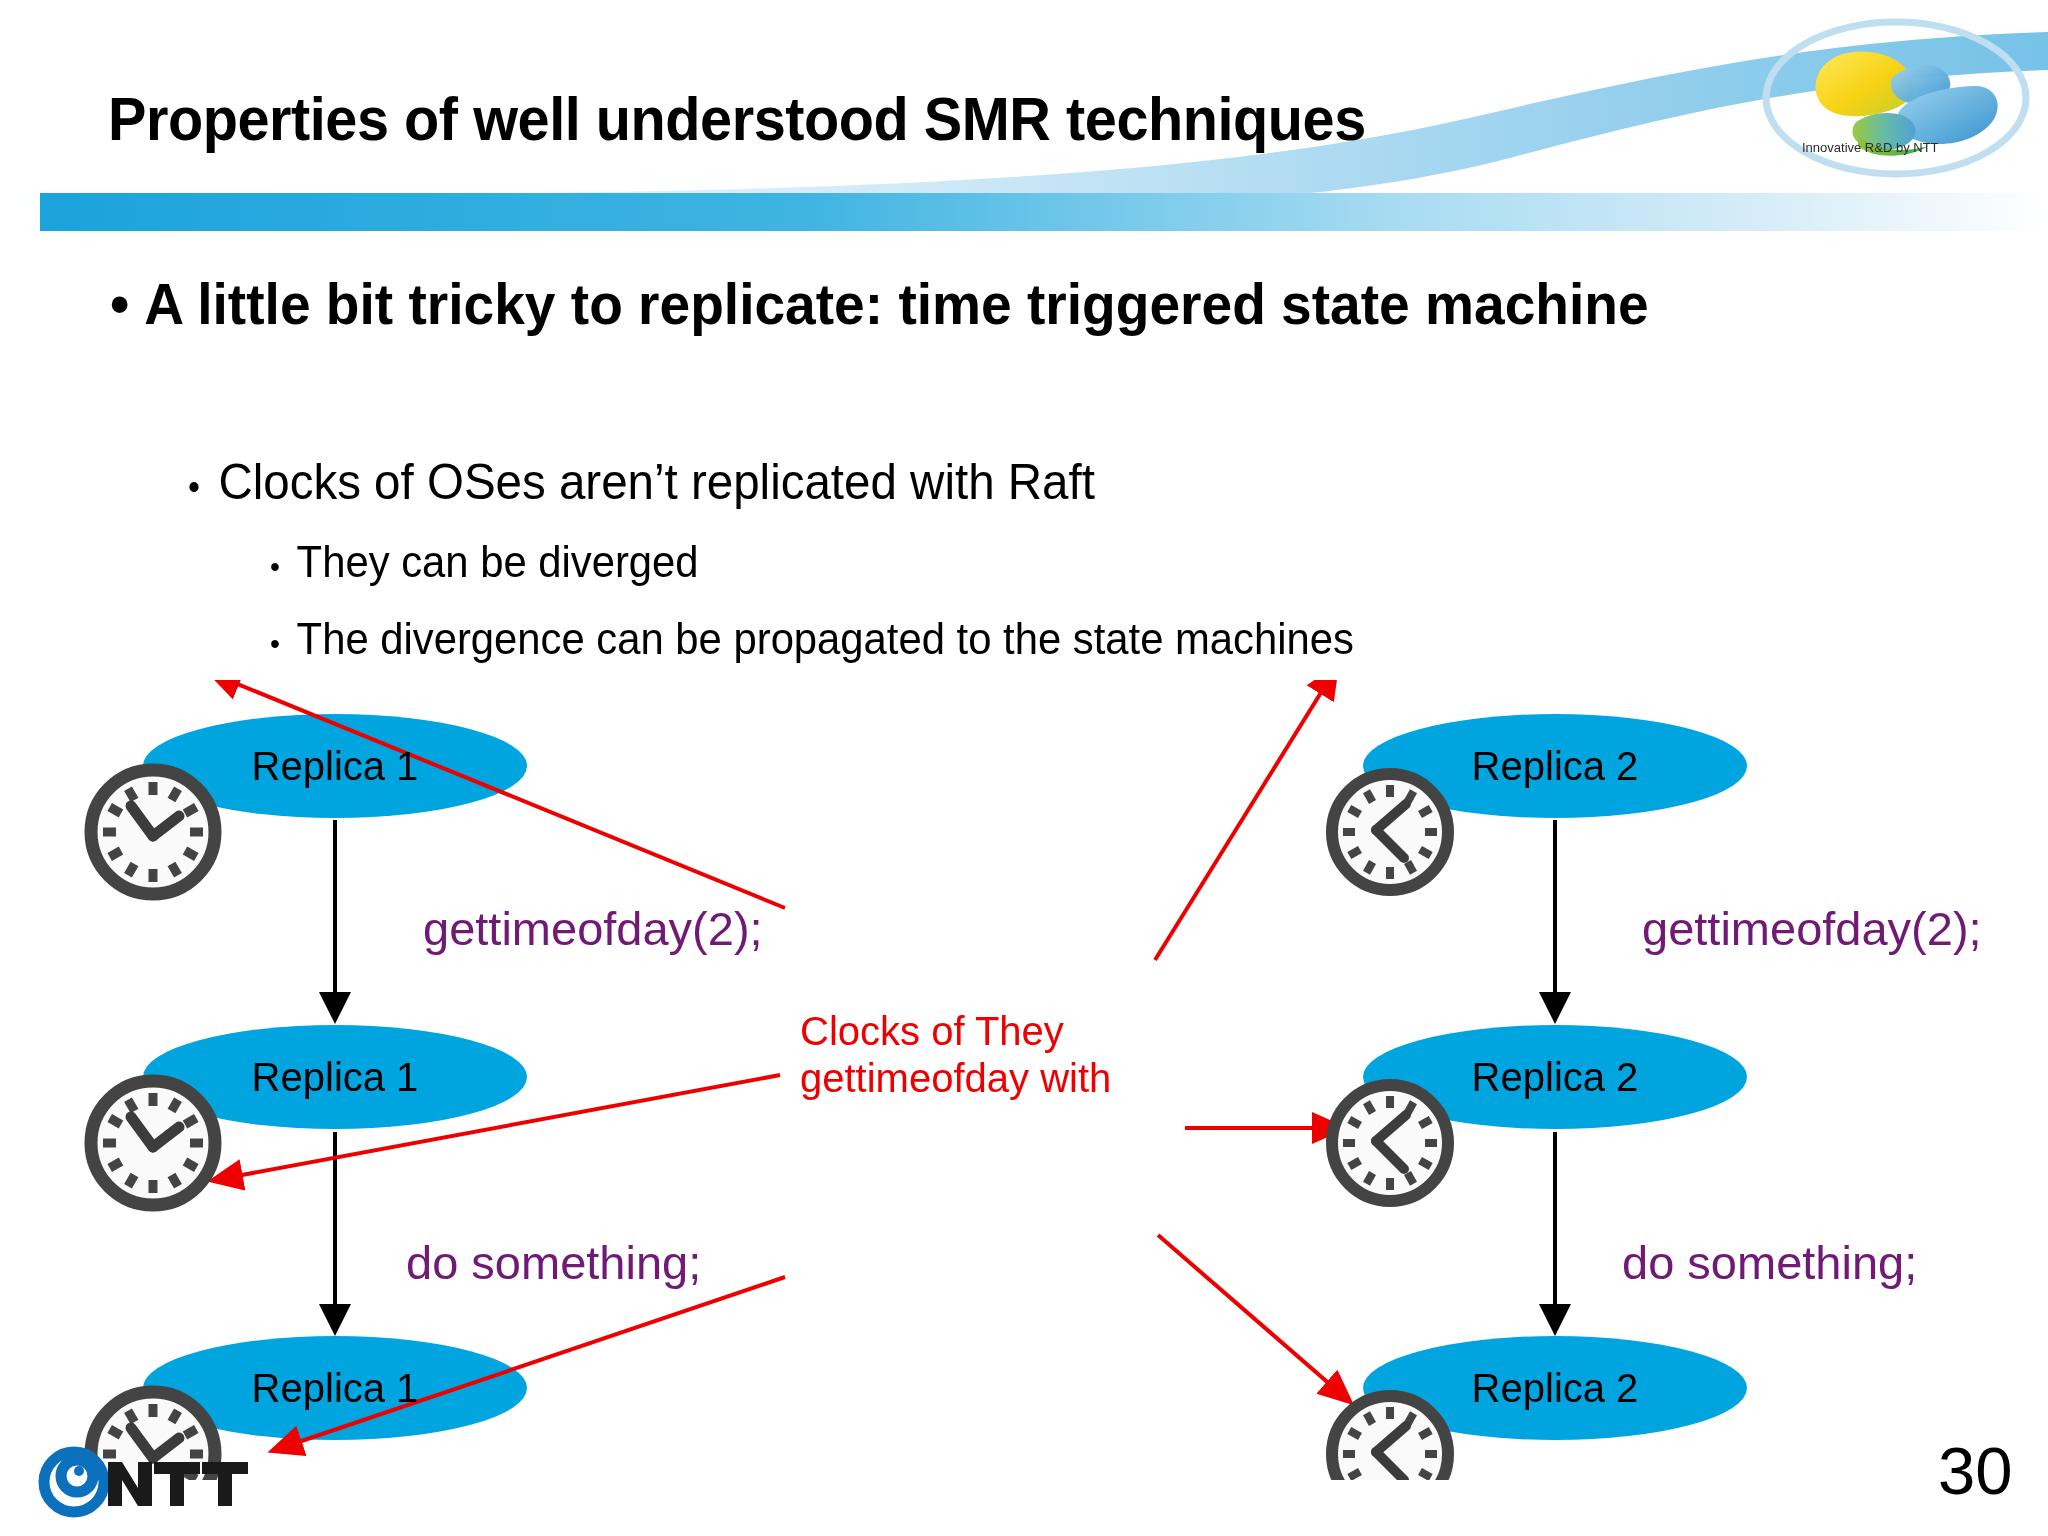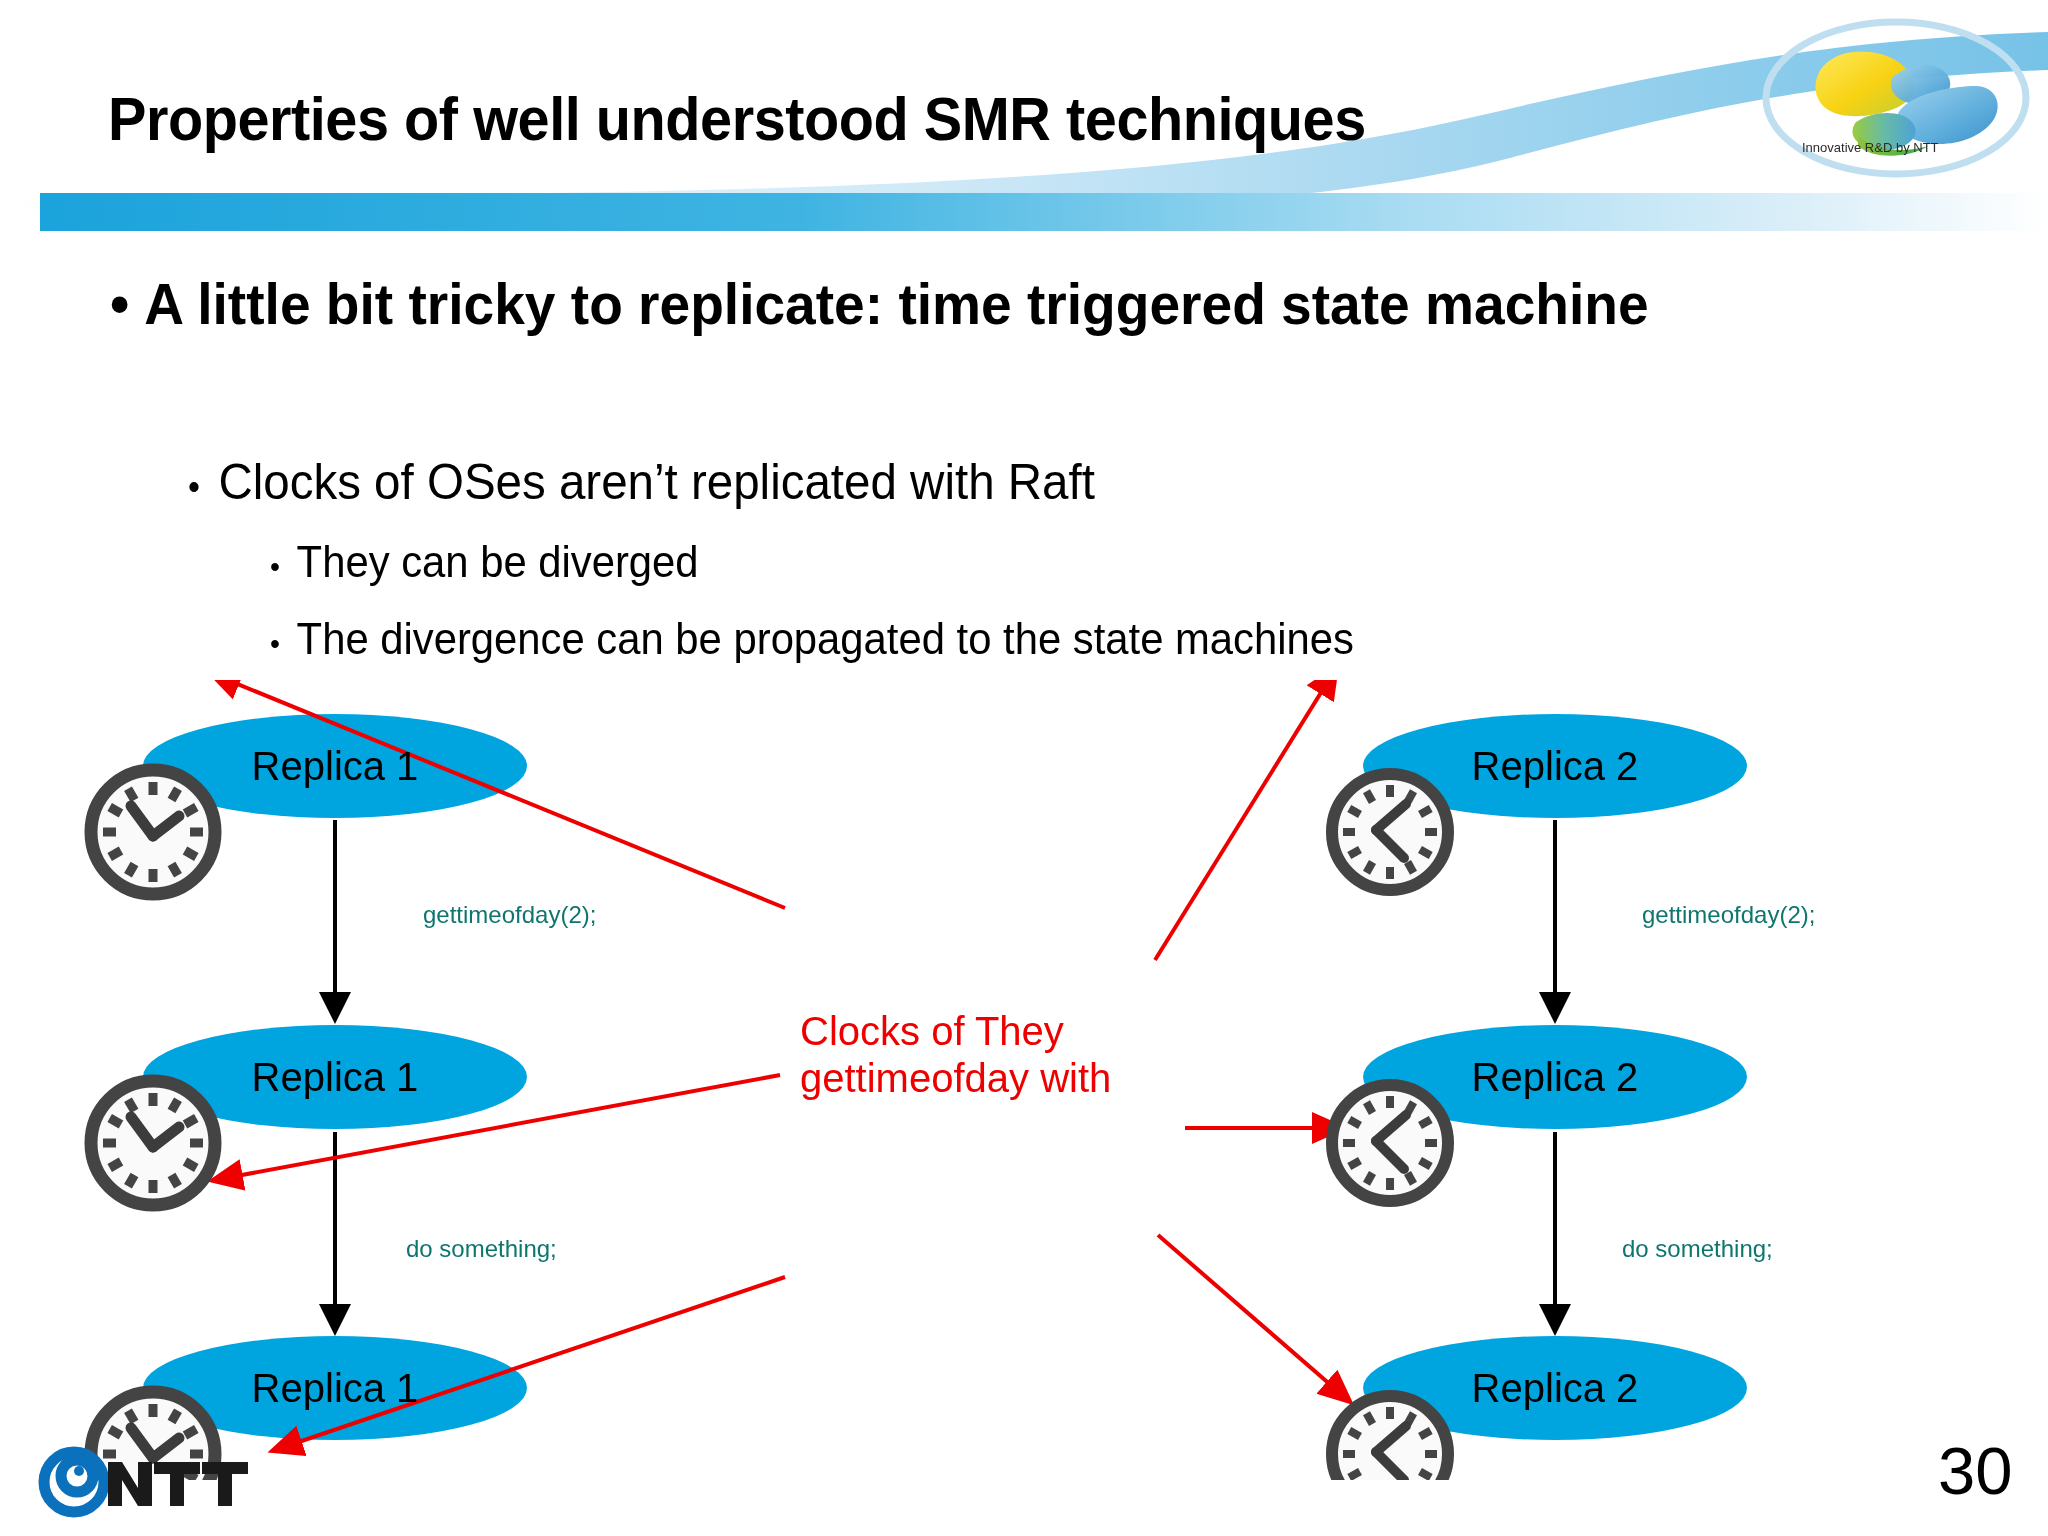--- a/index.html
+++ b/index.html
@@ -54,21 +54,21 @@
   #l3b{top:615px;}
 
   
   #diagram{position:absolute;left:10px;top:680px;width:2048px;height:800px;}
   .ell-label{
     position:absolute;color:#000;font-size:40px;
     font-family:"Liberation Sans","DejaVu Sans",sans-serif;
     white-space:nowrap;text-align:center;
   }
   .code-label{
-    position:absolute;color:#0f766e;font-size:24px;white-space:nowrap;
+    position:absolute;color:#701a75;font-size:47px;white-space:nowrap;
     font-family:"Liberation Sans","DejaVu Sans",sans-serif;
   }
   .red-note{
     position:absolute;color:#ee0000;font-size:40px;line-height:1.18;
     font-family:"Liberation Sans","DejaVu Sans",sans-serif;width:430px;
   }
 
   
   .ntt-logo{position:absolute;left:34px;top:1440px;width:220px;height:80px;}
   .copyright{

